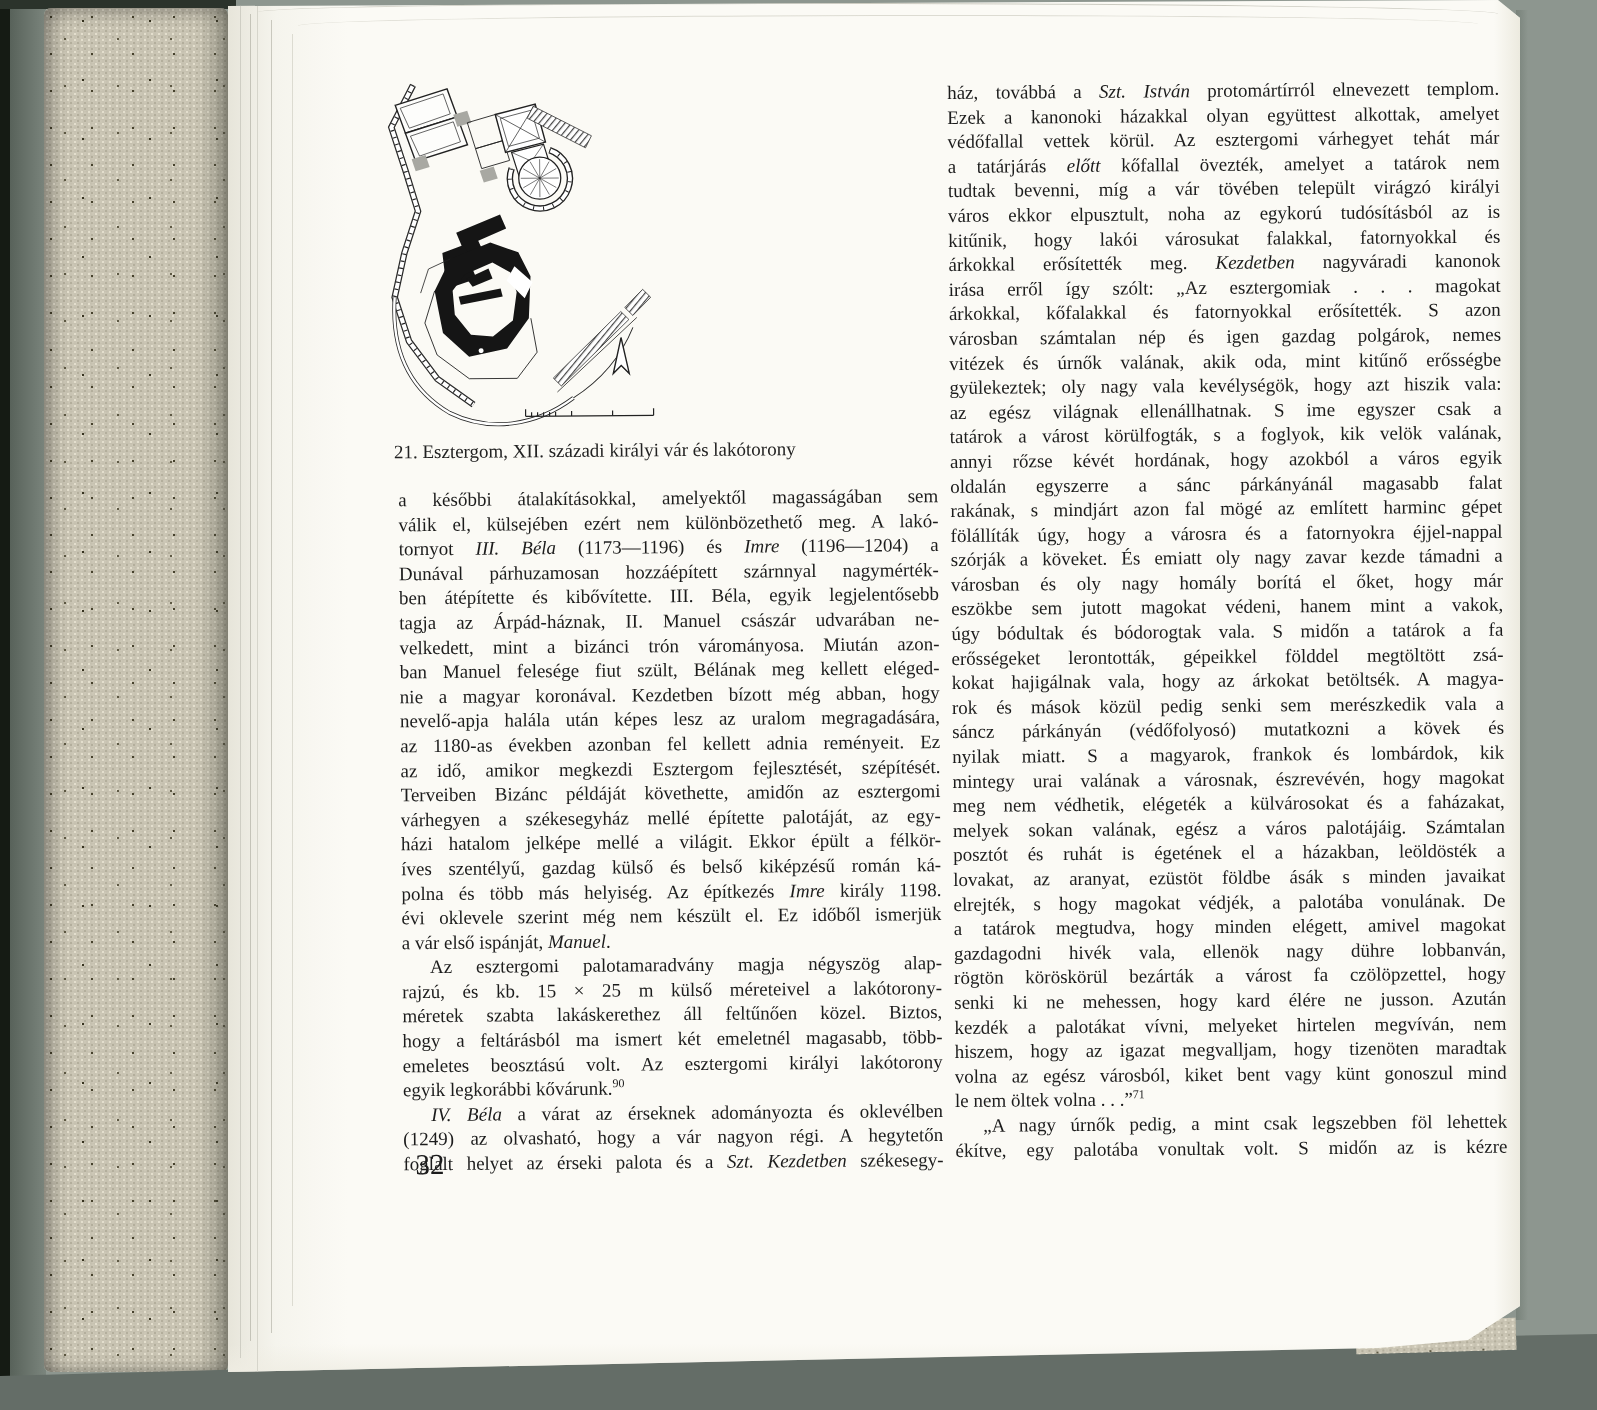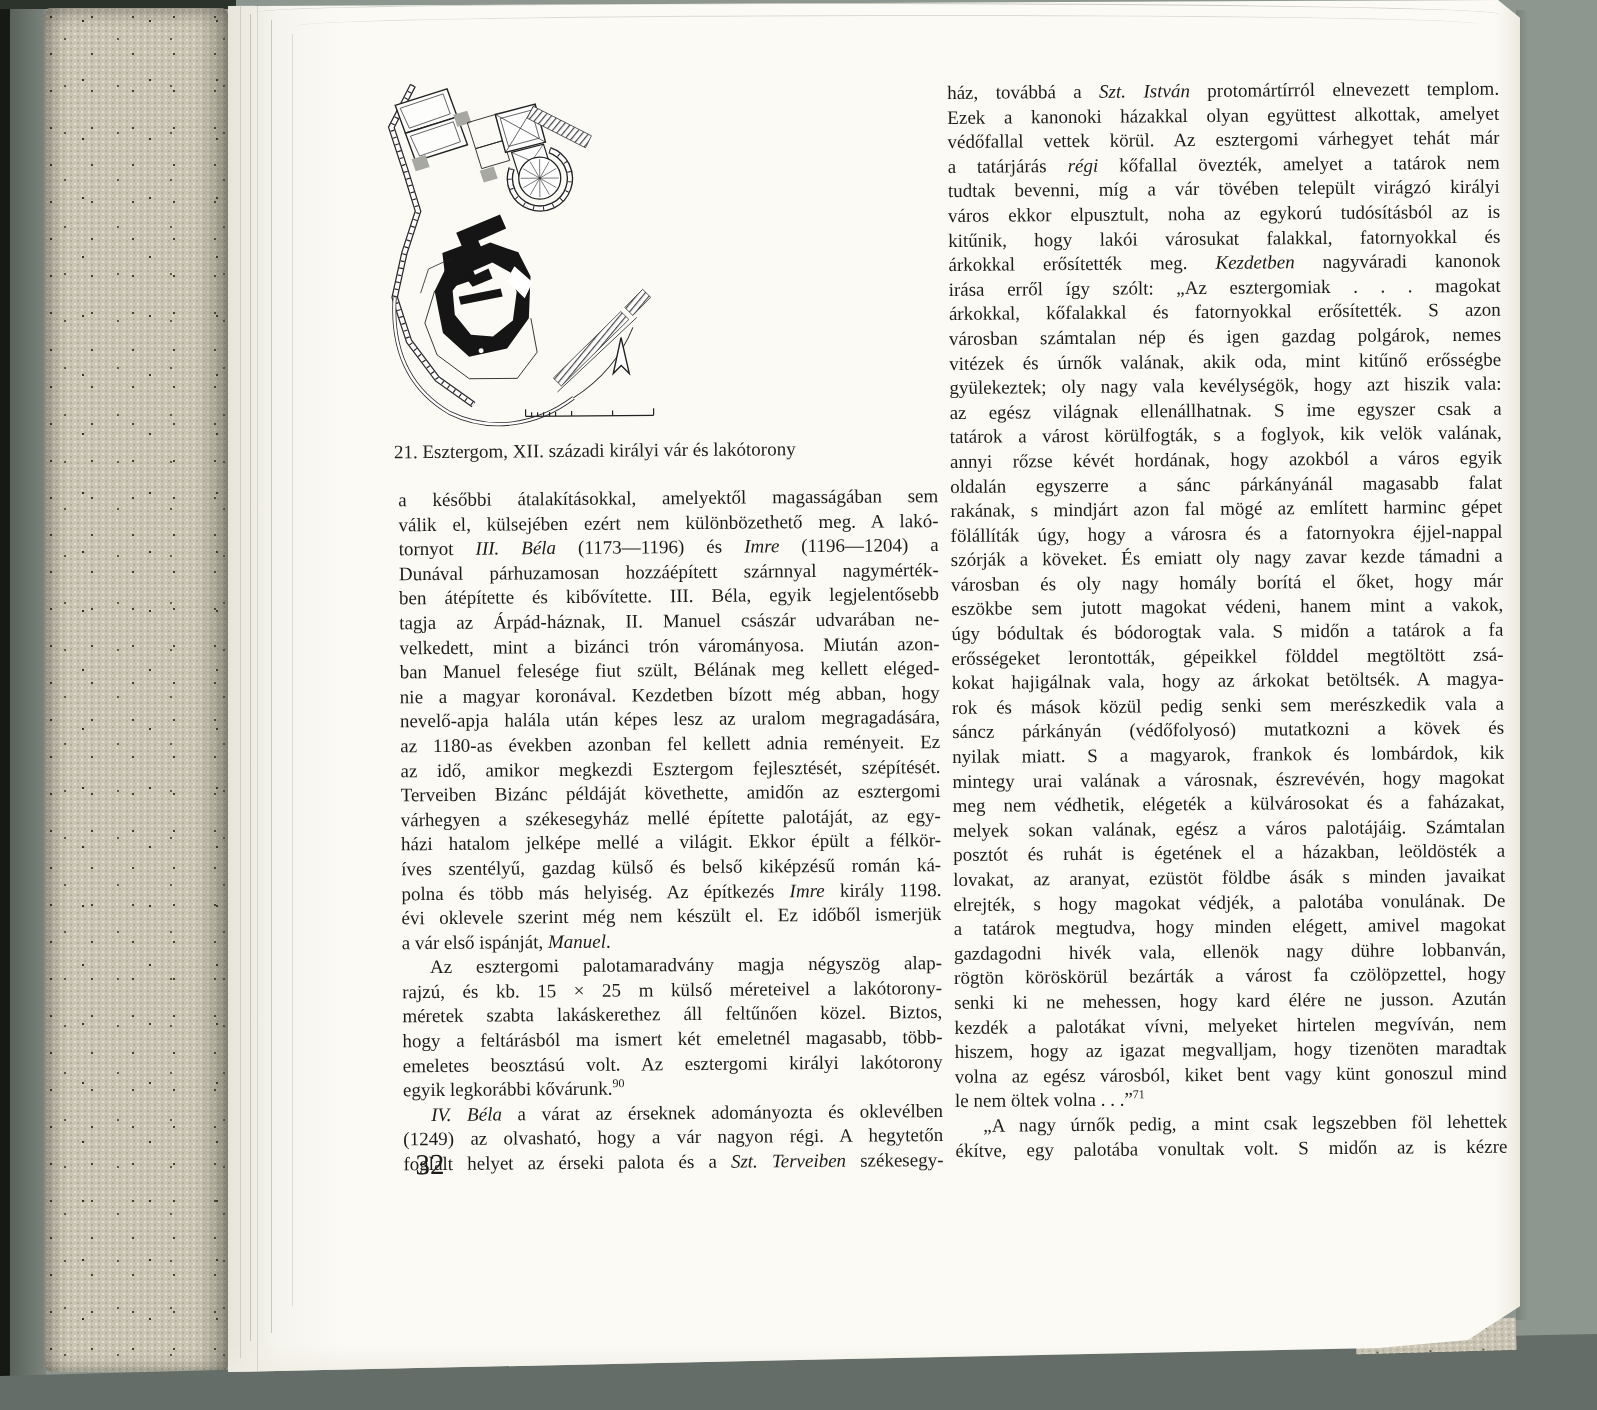--- a/index.html
+++ b/index.html
@@ -205,27 +205,27 @@
           <div class="tline">évi oklevele szerint még nem készült el. Ez időből ismerjük</div>
           <div class="tline end">a vár első ispánját, <i>Manuel</i>.</div>
           <div class="tline ind">Az esztergomi palotamaradvány magja négyszög alap-</div>
           <div class="tline">rajzú, és kb. 15 × 25 m külső méreteivel a lakótorony-</div>
           <div class="tline">méretek szabta lakáskerethez áll feltűnően közel. Biztos,</div>
           <div class="tline">hogy a feltárásból ma ismert két emeletnél magasabb, több-</div>
           <div class="tline">emeletes beosztású volt. Az esztergomi királyi lakótorony</div>
           <div class="tline end">egyik legkorábbi kővárunk.<sup>90</sup></div>
           <div class="tline ind"><i>IV. Béla</i> a várat az érseknek adományozta és oklevélben</div>
           <div class="tline">(1249) az olvasható, hogy a vár nagyon régi. A hegytetőn</div>
-          <div class="tline">foglalt helyet az érseki palota és a <i>Szt. Terveiben</i> székesegy-</div>
+          <div class="tline">foglalt helyet az érseki palota és a <i>Szt. Kezdetben</i> székesegy-</div>
         </div>
       <div class="abs col right-col" id="right-col">
           <div class="tline">ház, továbbá a <i>Szt. István</i> protomártírról elnevezett templom.</div>
           <div class="tline">Ezek a kanonoki házakkal olyan együttest alkottak, amelyet</div>
           <div class="tline">védőfallal vettek körül. Az esztergomi várhegyet tehát már</div>
-          <div class="tline">a tatárjárás <i>régi</i> kőfallal övezték, amelyet a tatárok nem</div>
+          <div class="tline">a tatárjárás <i>előtt</i> kőfallal övezték, amelyet a tatárok nem</div>
           <div class="tline">tudtak bevenni, míg a vár tövében települt virágzó királyi</div>
           <div class="tline">város ekkor elpusztult, noha az egykorú tudósításból az is</div>
           <div class="tline">kitűnik, hogy lakói városukat falakkal, fatornyokkal és</div>
           <div class="tline">árkokkal erősítették meg. <i>Kezdetben</i> nagyváradi kanonok</div>
           <div class="tline">irása erről így szólt: „Az esztergomiak . . . magokat</div>
           <div class="tline">árkokkal, kőfalakkal és fatornyokkal erősítették. S azon</div>
           <div class="tline">városban számtalan nép és igen gazdag polgárok, nemes</div>
           <div class="tline">vitézek és úrnők valának, akik oda, mint kitűnő erősségbe</div>
           <div class="tline">gyülekeztek; oly nagy vala kevélységök, hogy azt hiszik vala:</div>
           <div class="tline">az egész világnak ellenállhatnak. S ime egyszer csak a</div>

